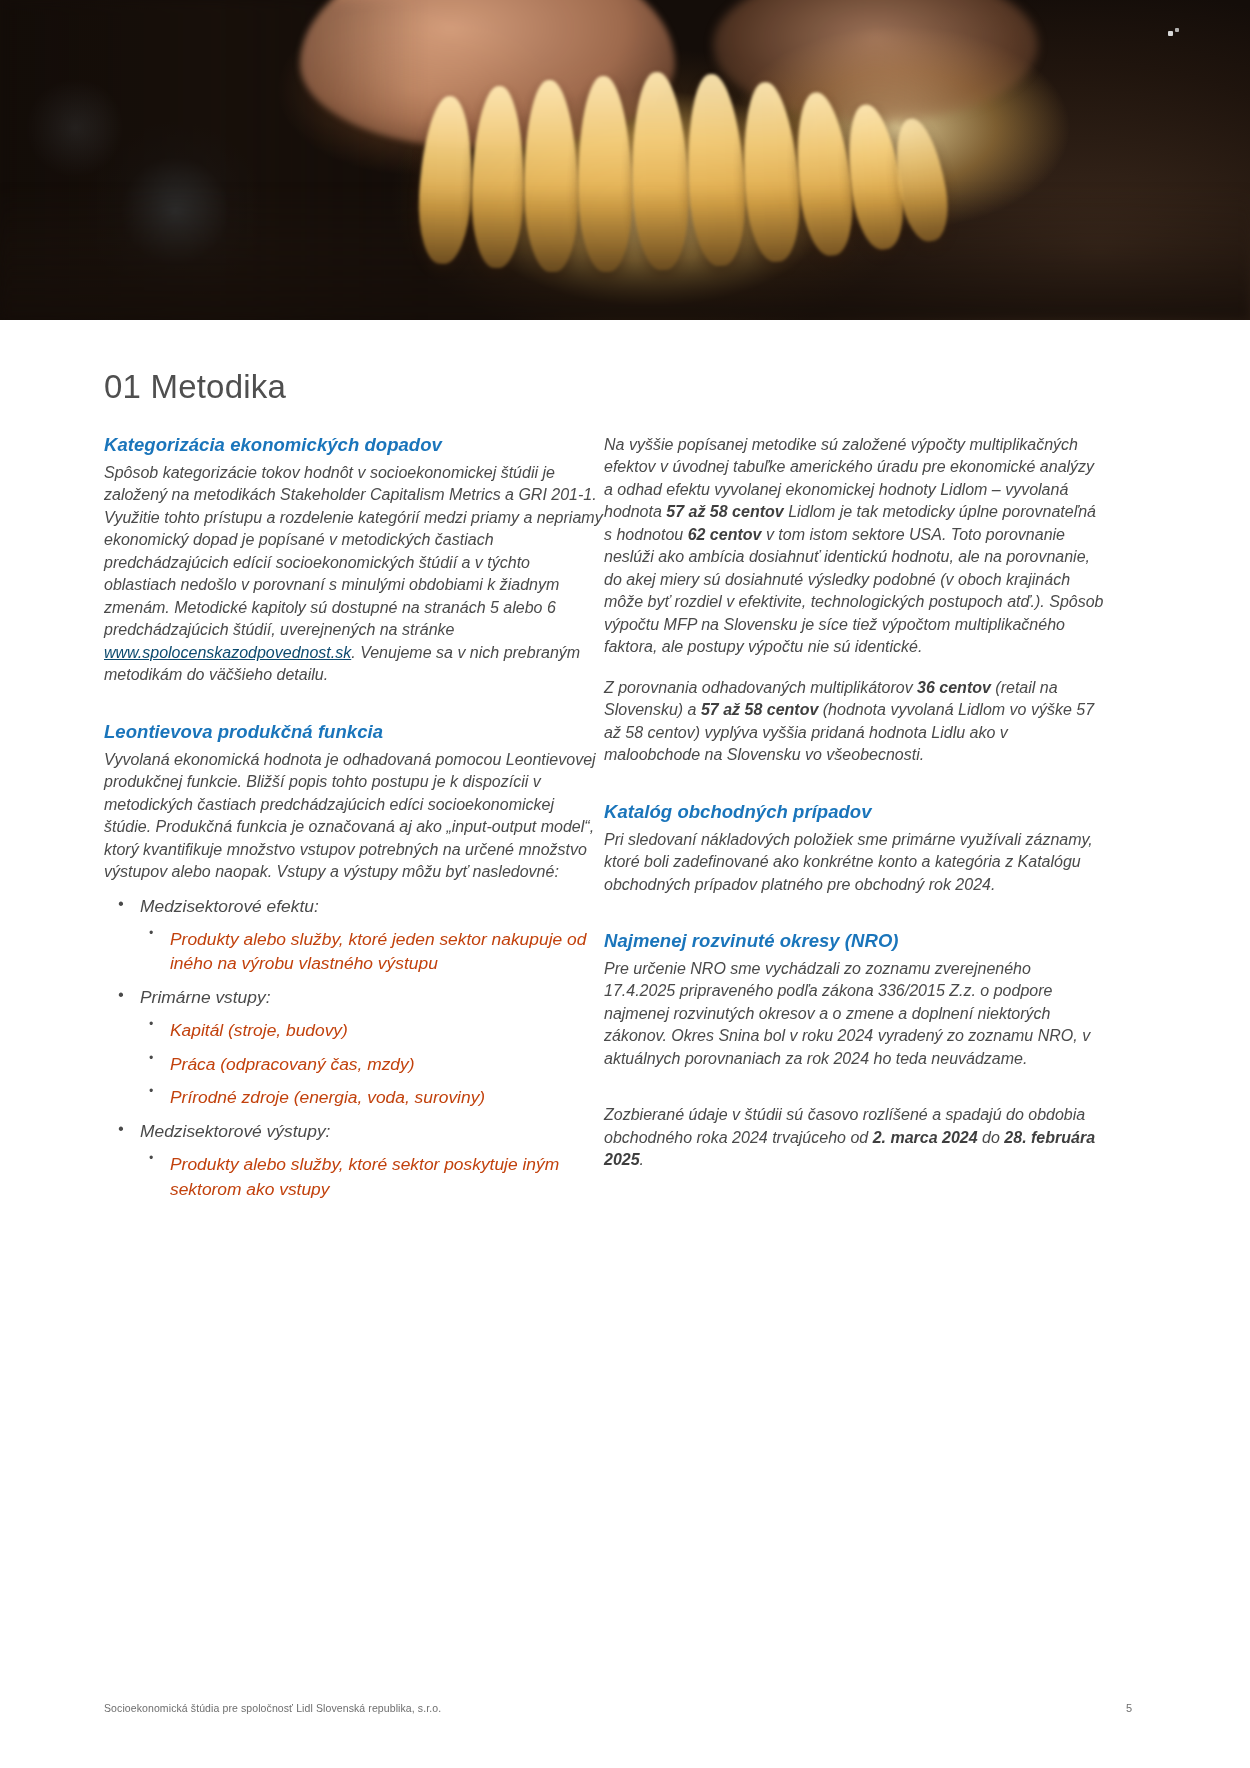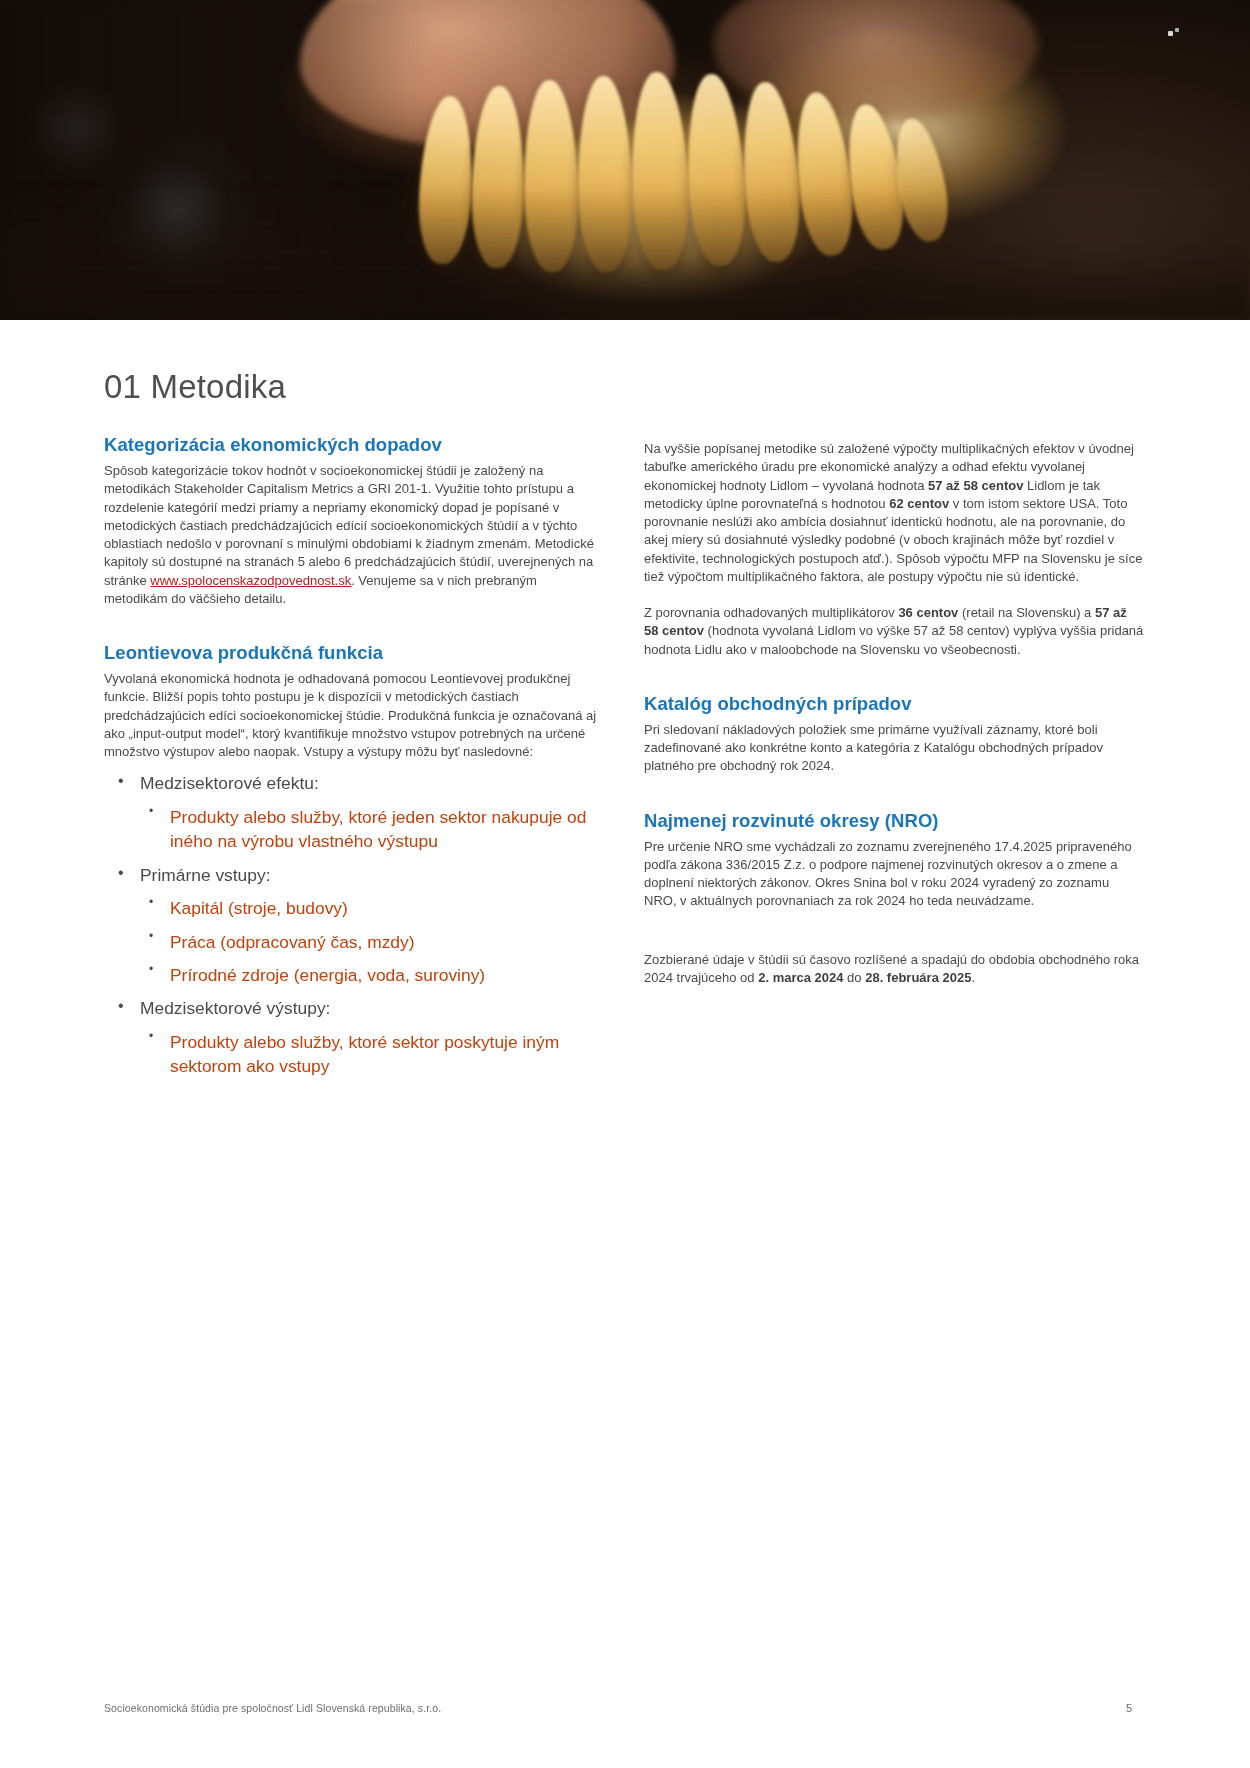--- a/index.html
+++ b/index.html
@@ -114,49 +114,49 @@
     margin: 0;
     padding: 48px 0 0 104px;
     font-size: 33px;
     font-weight: 400;
     color: #4f4f4f;
     letter-spacing: 0.2px;
   }
 
   .columns {
     display: flex;
-    gap: 40px;
     padding: 28px 104px 0 104px;
     box-sizing: border-box;
+    font-style: italic;
   }
   .col {
     width: 500px;
     flex: 0 0 500px;
   }
 
   h2.sec {
     margin: 0 0 6px 0;
     font-size: 18.5px;
     font-weight: bold;
     color: #1a75bb;
     letter-spacing: 0.05px;
   }
   .col p {
-    margin: 6px 0 18px 0;
-    font-size: 13px;
+    margin: 0 0 18px 0;
+    font-size: 16px;
     line-height: 1.405;
     color: #4a4a4a;
   }
   .col p.tight { margin-bottom: 10px; }
   .gap-md { height: 16px; }
 
   b, strong { font-weight: bold; color: #3f3f3f; }
 
   a.weblink {
-    color: #b91c1c;
+    color: #0c4a6e;
     text-decoration: underline;
   }
 
   
   ul.lvl1 {
     list-style: none;
     margin: 0;
     padding: 0;
   }
   ul.lvl1 > li {

